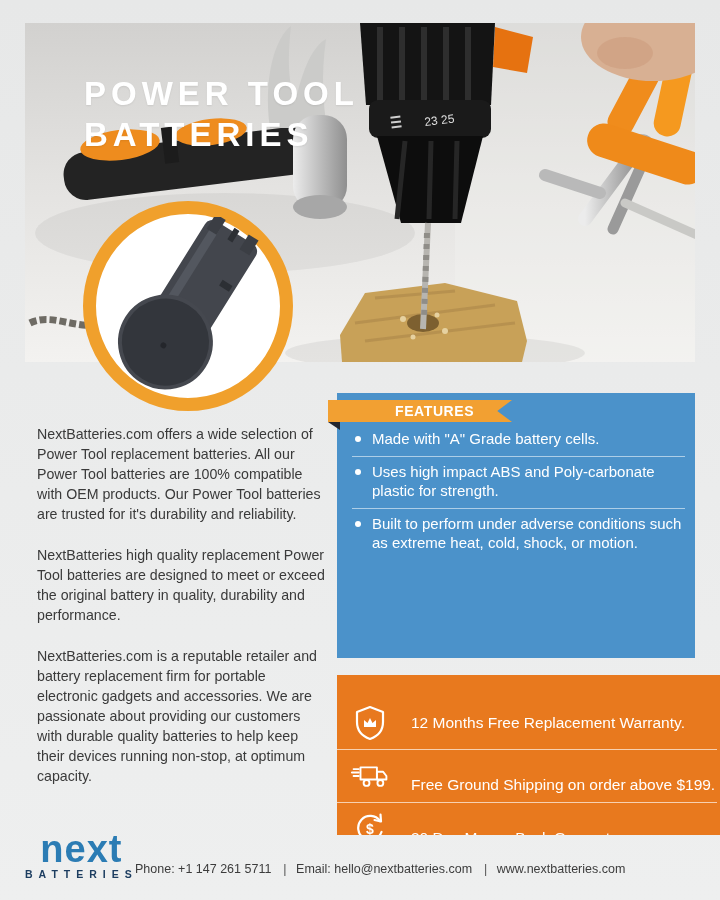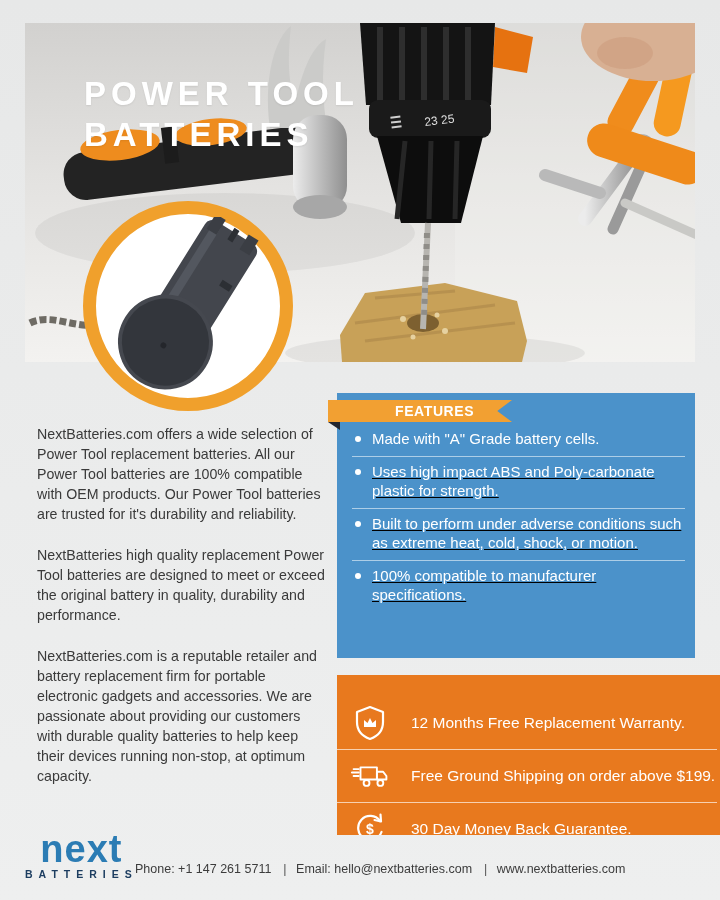--- a/index.html
+++ b/index.html
@@ -13,31 +13,31 @@
   .badge-circle{position:absolute;left:83px;top:201px;width:210px;height:210px;border-radius:50%;background:#ffffff;border:13px solid #F0A02C;box-sizing:border-box;z-index:4;display:flex;align-items:center;justify-content:center;}
 
   
   .intro{position:absolute;left:25px;top:424px;width:303px;color:#3a3a3a;font-size:14.2px;line-height:20px;}
   .intro p{margin:0 0 21px 12px;}
 
   
   .features-box{position:absolute;left:337px;top:393px;width:358px;height:265px;background:#4B92CA;box-sizing:border-box;padding:31px 10px 0 15px;overflow:hidden;z-index:2;}
   .features-list{list-style:none;margin:0;padding:0;}
   .features-list li{display:flex;padding:5px 0 7px 0;}
-  .features-list li + li{border-top:1px solid rgba(255,255,255,.55);text-decoration:underline;}
+  .features-list li + li{border-top:1px solid rgba(255,255,255,.55);}
   .bullet-dot{width:6px;height:6px;border-radius:50%;background:#ffffff;margin:7px 11px 0 3px;flex:none;}
   .feature-text{color:#ffffff;font-size:15px;line-height:19.5px;}
   .ribbon{position:absolute;left:328px;top:400px;width:184px;height:22px;background:#F2A032;z-index:5;clip-path:polygon(0 0,100% 0,92% 50%,100% 100%,0 100%);}
   .ribbon-label{color:#ffffff;font-weight:700;font-size:14px;letter-spacing:.6px;line-height:22px;padding-left:19px;margin-left:48px;}
   .ribbon-fold{position:absolute;left:328px;top:422px;width:0;height:0;border-top:8px solid #22262f;border-left:12px solid transparent;z-index:5;}
 
   
   .benefits-box{position:absolute;left:337px;top:675px;width:388px;height:160px;background:#E8791E;box-sizing:border-box;padding:22px 8px 5px 0;overflow:hidden;}
   .benefit-row{display:flex;align-items:center;padding:7px 0;}
-  .benefit-row + .benefit-row{border-top:1px solid rgba(255,255,255,.65);}
+  .benefit-row + .benefit-row{border-top:1px solid rgba(255,255,255,.65);align-items:flex-end;}
   .benefit-icon{width:38px;height:38px;margin:0 22px 0 14px;flex:none;}
   .benefit-text{color:#ffffff;font-size:15.5px;line-height:20px;}
 
   
   .footer-logo{position:absolute;left:25px;top:832px;}
   .brand-name{font-size:38px;line-height:34px;font-weight:700;color:#2B7CB4;letter-spacing:1px;text-align:center;}
   .brand-sub{font-size:10.5px;font-weight:700;color:#1C3D60;letter-spacing:6px;margin-top:2px;}
   .footer-contact{position:absolute;left:135px;top:862px;font-size:12.5px;color:#3c3c3c;}
   .footer-contact span{margin-right:6px;}
   .sep{color:#555;margin:0 6px;}
@@ -154,24 +154,20 @@
         <span class="bullet-dot"></span>
         <span class="feature-text">Made with "A" Grade battery cells.</span>
       </li>
       <li>
         <span class="bullet-dot"></span>
         <span class="feature-text">Uses high impact ABS and Poly-carbonate plastic for strength.</span>
       </li>
       <li>
         <span class="bullet-dot"></span>
         <span class="feature-text">Built to perform under adverse conditions such as extreme heat, cold, shock, or motion.</span>
-      </li>
-      <li>
-        <span class="bullet-dot"></span>
-        <span class="feature-text">100% compatible to manufacturer specifications.</span>
       </li>
     </ul>
   </div>
   <div class="ribbon">
     <div class="ribbon-label">FEATURES</div>
   </div>
   <div class="ribbon-fold"></div>
 
   <div class="benefits-box">
     <div class="benefit-row">

